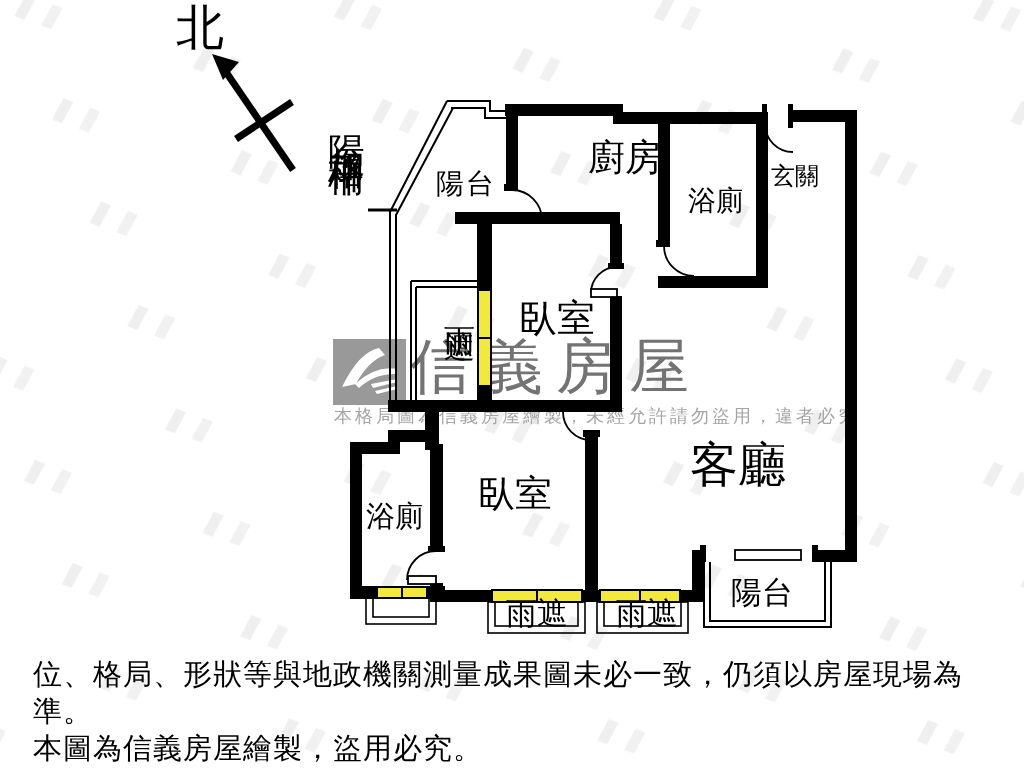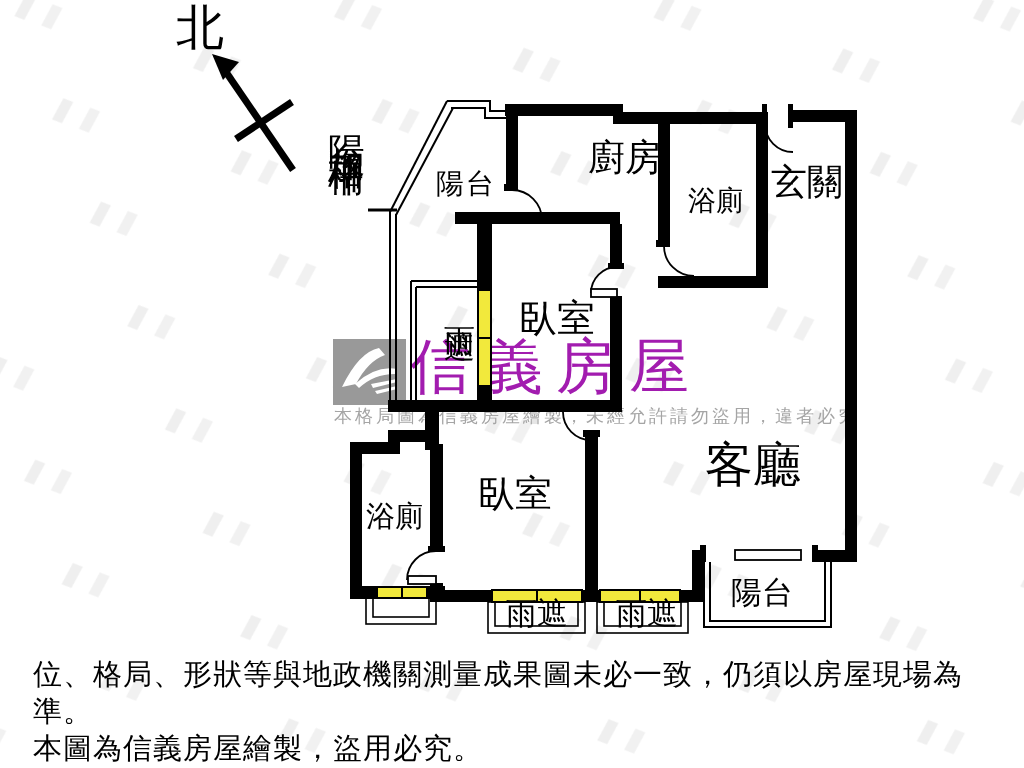--- a/index.html
+++ b/index.html
@@ -8,21 +8,21 @@
     position:relative; width:1024px; height:768px; overflow:hidden;
     background:#ffffff; font-family:"Liberation Serif", serif;
   }
   svg.layer { position:absolute; left:0; top:0; pointer-events:none; }
   .room-label {
     position:absolute; color:#000; white-space:nowrap;
     font-family:"Liberation Serif", serif; line-height:1;
   }
   .vertical { writing-mode:vertical-rl; text-orientation:upright; }
   .wm-brand {
-    position:absolute; color:#a21caf; font-family:"Liberation Serif", serif;
+    position:absolute; color:#737373; font-family:"Liberation Serif", serif;
     white-space:nowrap; line-height:1;
   }
   .wm-notice {
     position:absolute; color:#a5a5a5; font-family:"Liberation Serif", serif;
     white-space:nowrap; line-height:1;
   }
   .wm-logo { position:absolute; background:#999999; }
   .disclaimer {
     position:absolute; left:33px; top:656px; width:970px;
     color:#000; font-size:29px; line-height:37px; letter-spacing:1px;
@@ -156,28 +156,28 @@
   <div class="room-label" style="left:176px; top:4px; font-size:48px;">北</div>
 
   <div class="room-label vertical" style="left:328px; top:106px; font-size:37px; letter-spacing:6px; height:230px;">陽台加格柵</div>
 
   <div class="room-label" style="left:436px; top:170px; font-size:28px; letter-spacing:2px;">陽台</div>
 
   <div class="room-label" style="left:544px; top:139px; font-size:37px;margin-left:44px;">廚房</div>
 
   <div class="room-label" style="left:688px; top:187px; font-size:28px;">浴廁</div>
 
-  <div class="room-label" style="left:771px; top:164px; font-size:36px;">玄關</div>
+  <div class="room-label" style="left:771px; top:164px; font-size:24px;">玄關</div>
 
   <div class="room-label" style="left:519px; top:299px; font-size:38px;">臥室</div>
 
 
   <div class="room-label vertical" style="left:444px; top:303px; font-size:31px; letter-spacing:2px; height:70px;">雨遮</div>
 
-  <div class="room-label" style="left:690px; top:441px; font-size:48px;margin-left:15px;">客廳</div>
+  <div class="room-label" style="left:690px; top:441px; font-size:48px;">客廳</div>
 
   <div class="room-label" style="left:478px; top:475px; font-size:37px;">臥室</div>
 
   <div class="room-label" style="left:366px; top:502px; font-size:29px;">浴廁</div>
 
   <div class="room-label" style="left:506px; top:598px; font-size:31px;">雨遮</div>
 
   <div class="room-label" style="left:616px; top:598px; font-size:31px;">雨遮</div>
 
   <div class="room-label" style="left:731px; top:577px; font-size:31px;">陽台</div>

